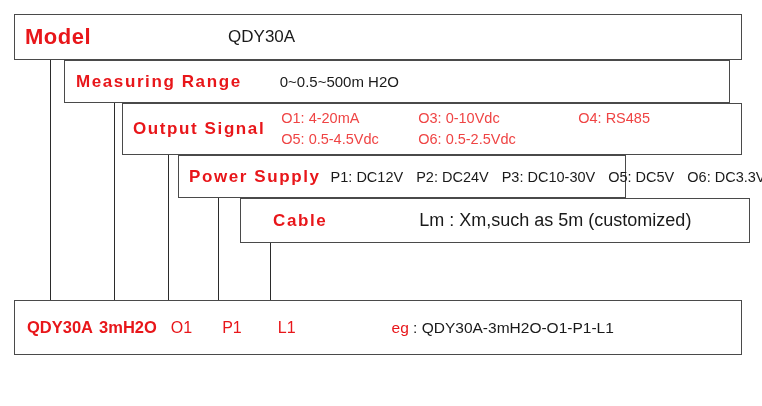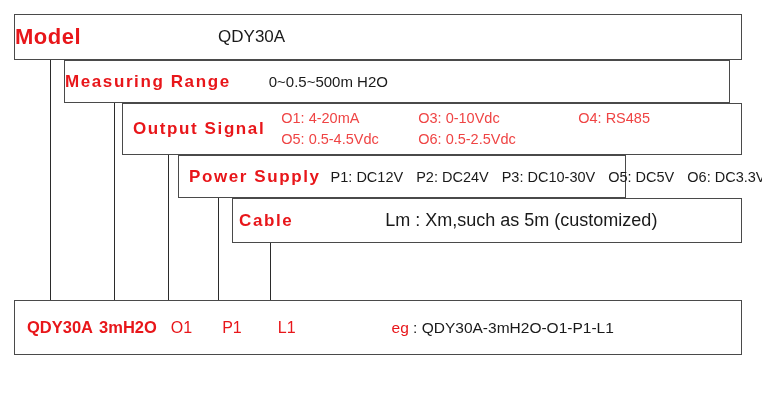--- a/index.html
+++ b/index.html
@@ -43,28 +43,29 @@
 
   .row-value {
     color: #1a1a1a;
     white-space: nowrap;
     flex: 0 0 auto;
   }
 
   
   #box-model {
     left: 14px; top: 14px; width: 728px; height: 46px;
-    padding-left: 0;
+    padding-left: 10px;
   }
   #box-model .row-label { font-size: 22px; letter-spacing: 0.5px; }
   #box-model .row-value { font-size: 17px; margin-left: 137px; }
 
   
   #box-measuring {
     left: 64px; top: 60px; width: 666px; height: 43px;
+    padding-left: 11px;
   }
   #box-measuring .row-label { font-size: 17px; }
   #box-measuring .row-value { font-size: 15px; margin-left: 38px; }
 
   
   #box-output {
     left: 122px; top: 103px; width: 620px; height: 52px;
     padding-left: 10px;
   }
   #box-output .row-label { font-size: 17px; text-align: right; }
@@ -89,22 +90,22 @@
     margin-left: 10px;
     display: flex;
     gap: 13px;
     font-size: 14.5px;
     color: #1a1a1a;
     white-space: nowrap;
   }
 
   
   #box-cable {
-    left: 232px; top: 198px; width: 510px; height: 45px;
-    padding-left: 6px;
+    left: 240px; top: 198px; width: 510px; height: 45px;
+    padding-left: 32px;
     text-align: center;
   }
   #box-cable .row-label { font-size: 17px; }
   #box-cable .row-value { font-size: 18px; margin-left: 92px; }
 
   
   #box-summary {
     left: 14px; top: 300px; width: 728px; height: 55px;
     padding-left: 12px;
   }

